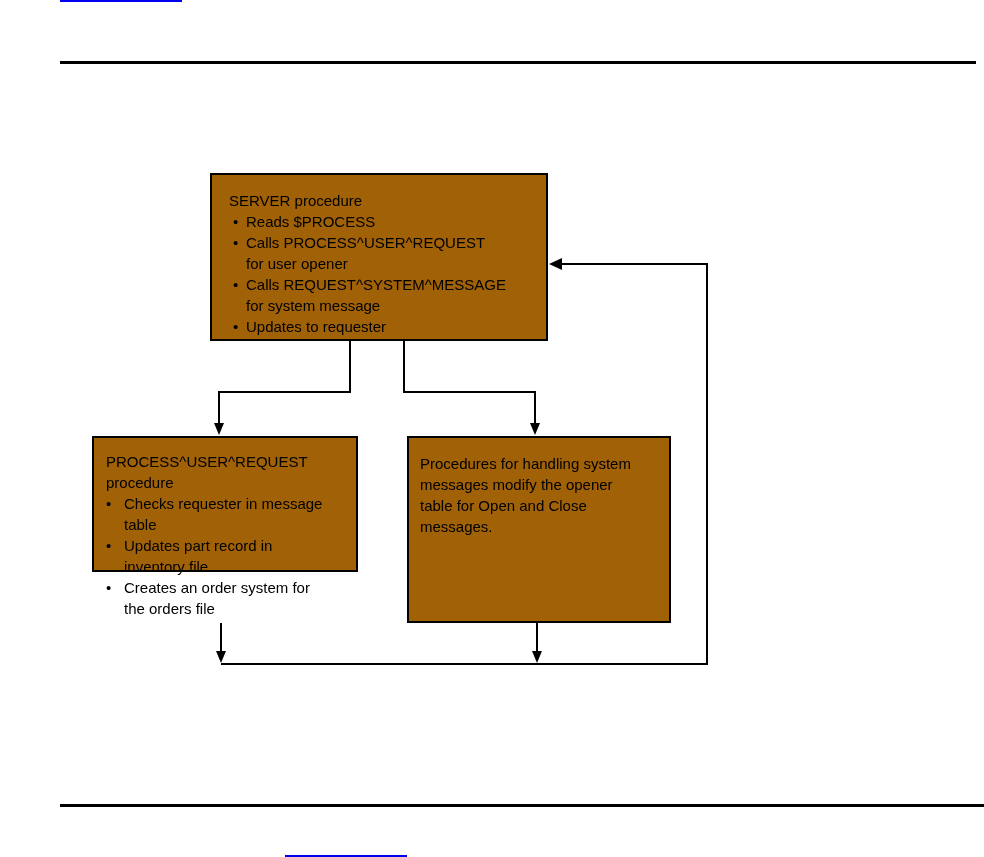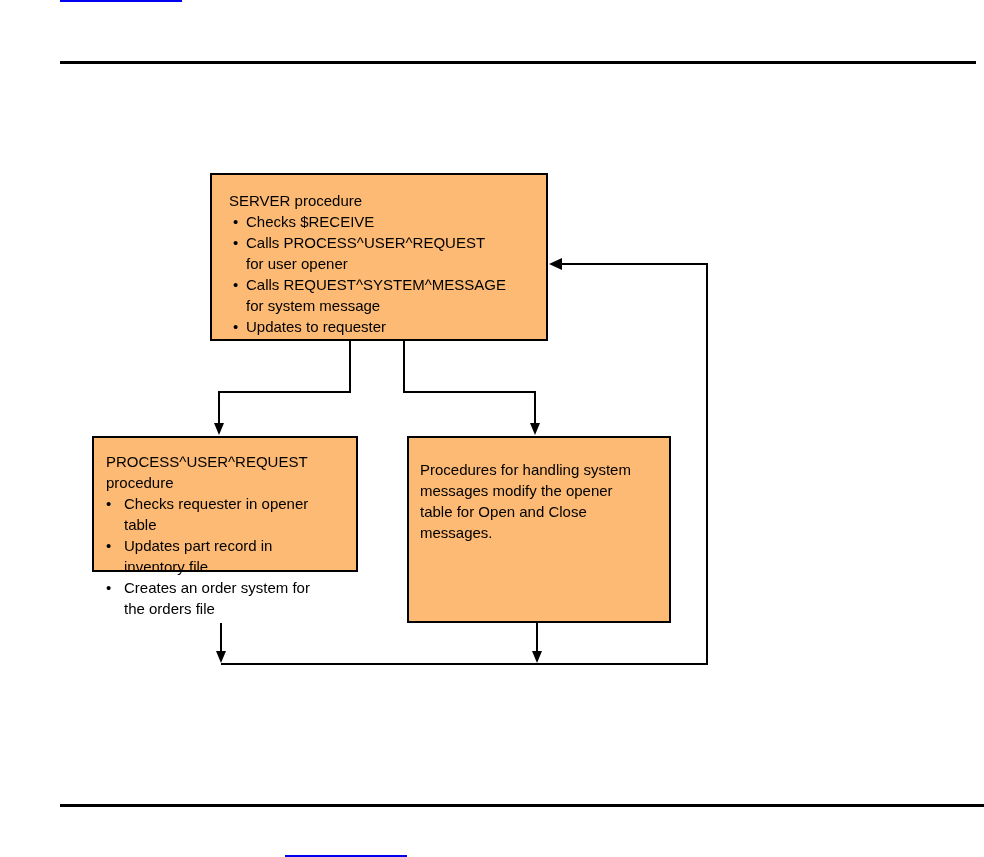--- a/index.html
+++ b/index.html
@@ -28,21 +28,21 @@
   .top-rule { left: 60px; top: 61px; width: 916px; }
   .bottom-rule { left: 60px; top: 804px; width: 924px; }
   .connectors {
     position: absolute;
     left: 0; top: 0;
     pointer-events: none;
   }
   .dbox {
     position: absolute;
     box-sizing: border-box;
-    background: #fdba74;
+    background: #a16207;
     border: 2px solid #000000;
     font-size: 15px;
     line-height: 21px;
     color: #000000;
   }
   .server-box {
     left: 210px; top: 173px;
     width: 338px; height: 168px;
     padding: 15px 8px 0 17px;
   }
@@ -57,37 +57,37 @@
     padding: 15px 10px 0 11px;
   }
   .box-title { white-space: pre-line; }
   .blist { margin: 0; padding: 0; list-style: none; }
   .server-box .blist { padding-left: 4px; }
   .li { display: flex; align-items: flex-start; }
   .bullet { flex: 0 0 auto; }
   .server-box .bullet { width: 13px; }
   .user-box .bullet { width: 18px; }
   .li-text { white-space: pre-line; }
-  .sys-text { white-space: pre-line; margin-top: 6px; }
+  .sys-text { white-space: pre-line; }
 </style>
 </head>
 <body>
 
 <div class="page">
 
   <div class="link-underline top-link"></div>
 
   <div class="rule top-rule"></div>
 
   <div class="dbox server-box">
     <div class="box-title">SERVER procedure</div>
     <div class="blist">
       <div class="li">
         <span class="bullet">•</span>
-        <span class="li-text">Checks $RECEIVE</span>
+        <span class="li-text">Reads $PROCESS</span>
       </div>
       <div class="li">
         <span class="bullet">•</span>
         <span class="li-text">Calls PROCESS^USER^REQUEST
 for user opener</span>
       </div>
       <div class="li">
         <span class="bullet">•</span>
         <span class="li-text">Calls REQUEST^SYSTEM^MESSAGE
 for system message</span>
@@ -98,21 +98,21 @@
       </div>
     </div>
   </div>
 
   <div class="dbox user-box">
     <div class="box-title">PROCESS^USER^REQUEST
 procedure</div>
     <div class="blist">
       <div class="li">
         <span class="bullet">•</span>
-        <span class="li-text">Checks requester in opener
+        <span class="li-text">Checks requester in message
 table</span>
       </div>
       <div class="li">
         <span class="bullet">•</span>
         <span class="li-text">Updates part record in
 inventory file</span>
       </div>
       <div class="li">
         <span class="bullet">•</span>
         <span class="li-text">Creates an order system for

